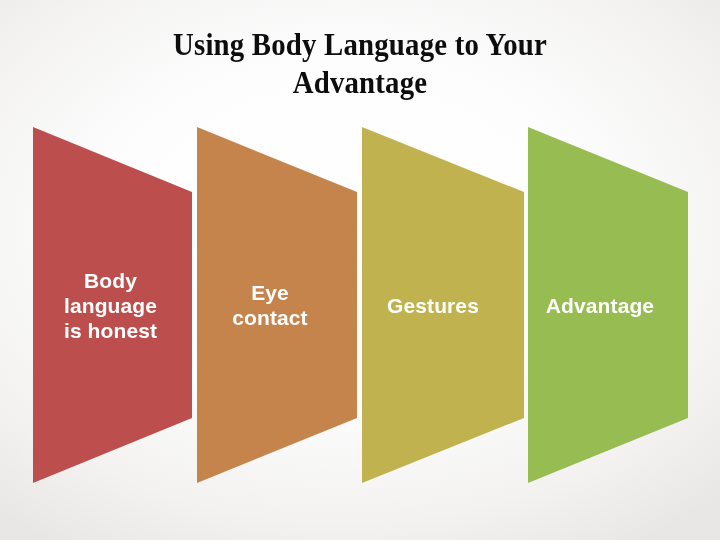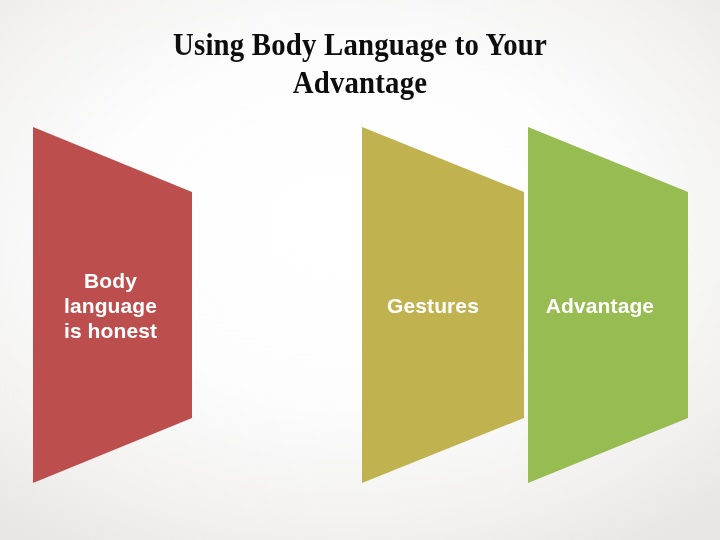--- a/index.html
+++ b/index.html
@@ -109,20 +109,27 @@
 
     <div class="chev" id="chev-1">
       <svg viewBox="0 0 159 356" preserveAspectRatio="none">
         <polygon id="poly-1" points="0,0 159,65 159,291 0,356" fill="#BC4F4D"></polygon>
       </svg>
       <div class="chev-label">Body
 language
 is honest</div>
     </div>
 
+    <div class="chev" id="chev-2">
+      <svg viewBox="0 0 160 356" preserveAspectRatio="none">
+        <polygon id="poly-2" points="0,0 160,65 160,291 0,356" fill="#C5844C"></polygon>
+      </svg>
+      <div class="chev-label">Eye
+contact</div>
+    </div>
 
     <div class="chev" id="chev-3">
       <svg viewBox="0 0 162 356" preserveAspectRatio="none">
         <polygon id="poly-3" points="0,0 162,65 162,291 0,356" fill="#C0B34F"></polygon>
       </svg>
       <div class="chev-label">Gestures</div>
     </div>
 
     <div class="chev" id="chev-4">
       <svg viewBox="0 0 160 356" preserveAspectRatio="none">

